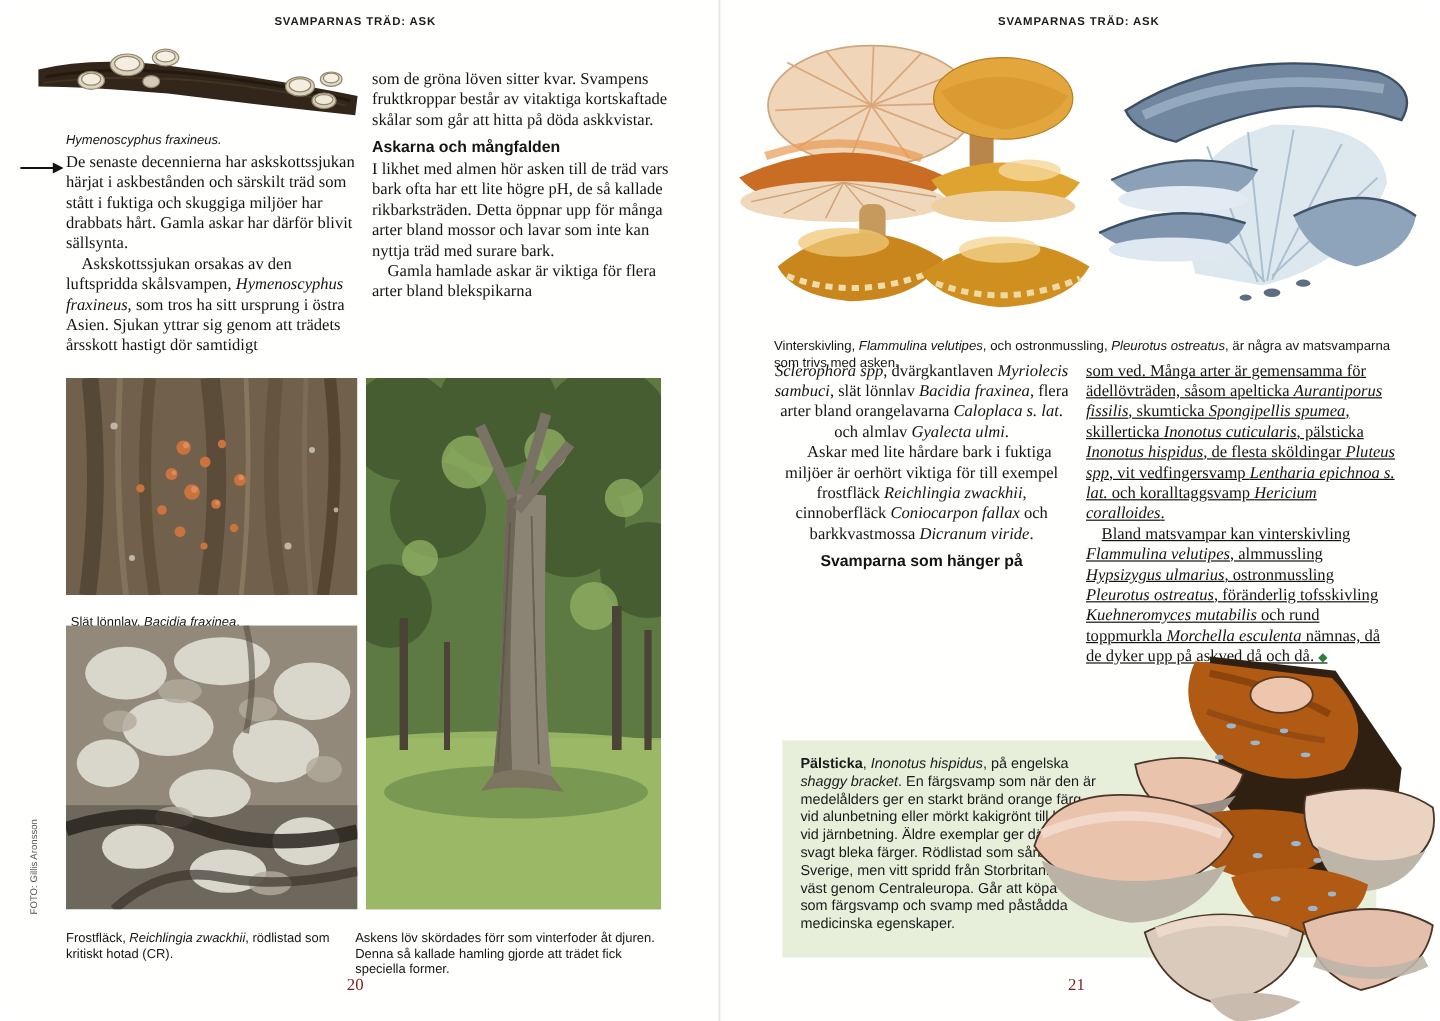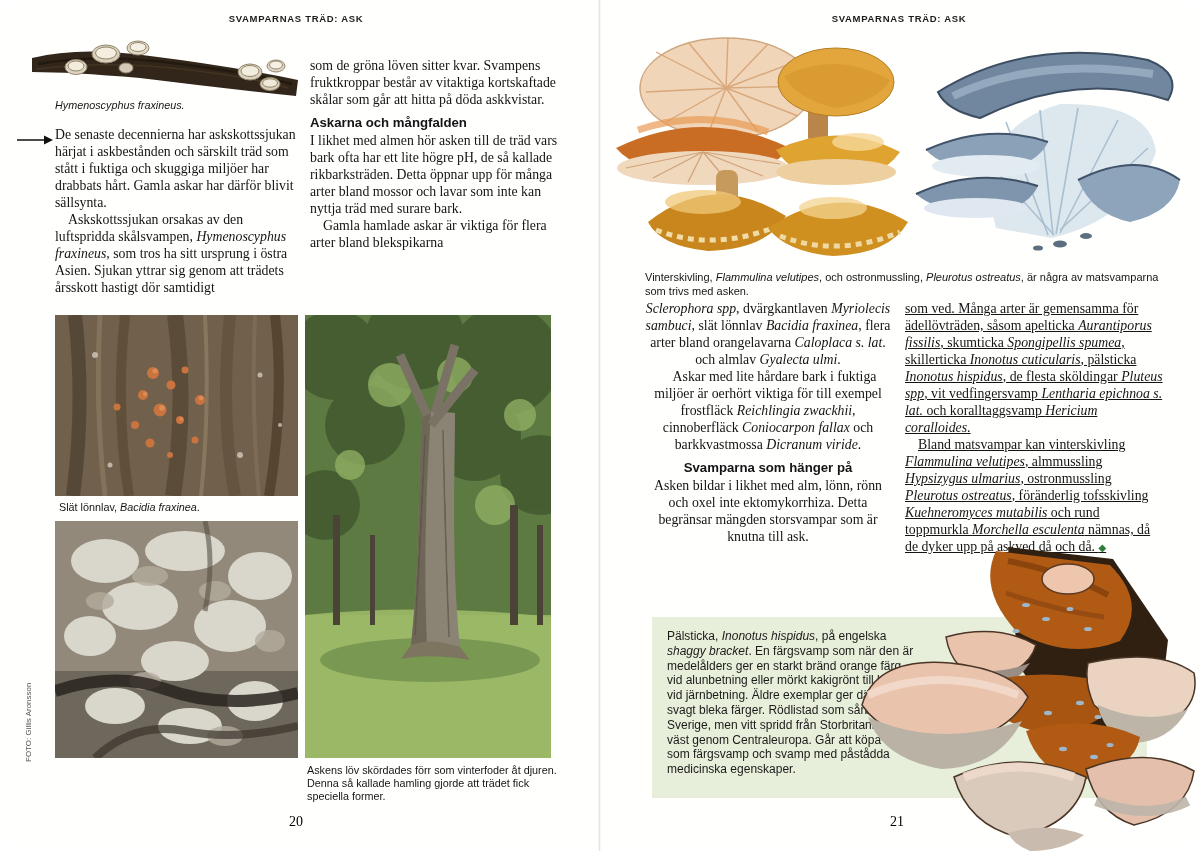--- a/index.html
+++ b/index.html
@@ -3,42 +3,42 @@
 <meta charset="utf-8">
 <style>
   html,body{margin:0;padding:0;background:#ffffff;}
   .spread{position:relative;width:1200px;height:851px;background:#fffffe;overflow:hidden;
           font-family:"Liberation Serif",serif;color:#141414;border-radius:30px;}
   .gutter{position:absolute;left:598px;top:0;width:3px;height:851px;
           background:linear-gradient(to right,rgba(0,0,0,0),rgba(0,0,0,.10),rgba(0,0,0,0));}
   .runhead{position:absolute;top:13px;font-family:"Liberation Sans",sans-serif;
            font-size:9.5px;font-weight:bold;letter-spacing:.7px;color:#1c1c1c;transform:translateX(-50%);}
   .rh-l{left:296px;} .rh-r{left:899px;}
-  .pnum{position:absolute;top:814px;font-size:14px;color:#000000;transform:translateX(-50%);}
+  .pnum{position:absolute;top:814px;font-size:14px;color:#7f1d1d;transform:translateX(-50%);}
   .pn-l{left:296px;} .pn-r{left:897px;}
 
   .col{position:absolute;font-size:13.8px;line-height:17px;}
   .col p{margin:0;}
   .col p.indent{text-indent:13px;}
   .col p.head{font-family:"Liberation Sans",sans-serif;font-weight:bold;font-size:13.2px;
               margin:7px 0 1px 0;line-height:16px;}
-  .it{font-style:italic;} .bd{font-weight:normal;margin-top:22px;}
+  .it{font-style:italic;} .bd{font-weight:bold;margin-top:22px;}
   .dia{color:#2e7d3a;font-size:10px;}
 
   .c-l1{left:55px;top:126px;width:248px;}
   .c-l2{left:310px;top:57px;width:250px;}
   .c-r1{left:645px;top:300px;width:246px;text-align:center;}
   .c-r2{left:905px;top:300px;width:258px;text-decoration:underline;}
 
   .cap{position:absolute;font-family:"Liberation Sans",sans-serif;font-size:10.8px;
-       line-height:13.2px;color:#151515;}
+       line-height:13.2px;color:#151515;margin-top:12px;}
   .branch-cap{left:55px;top:99px;width:240px;font-style:italic;}
   .cap1{left:59px;top:501px;width:243px;}
   .cap2{left:55px;top:764px;width:250px;}
-  .cap3{left:307px;top:764px;width:250px;}
+  .cap3{left:296px;top:764px;width:250px;}
   .cap-r{left:645px;top:270px;width:515px;font-size:11px;line-height:14px;}
 
   .credit{position:absolute;left:24px;top:762px;transform:rotate(-90deg);transform-origin:0 0;
           font-family:"Liberation Sans",sans-serif;font-size:8px;color:#555;white-space:nowrap;}
 
   .arrow{position:absolute;left:16px;top:133px;width:38px;height:14px;}
 
   .illo{position:absolute;}
   .branch-illo{left:30px;top:38px;width:272px;height:62px;}
   .shroom-illo{left:608px;top:30px;width:584px;height:228px;}
@@ -168,20 +168,21 @@
         <ellipse cx="45" cy="80" rx="14" ry="9"></ellipse>
           <ellipse cx="215" cy="120" rx="15" ry="11"></ellipse>
         <ellipse cx="90" cy="160" rx="16" ry="9"></ellipse>
           <ellipse cx="170" cy="215" rx="18" ry="10"></ellipse>
       </g>
       <path d="M0,170 Q60,150 110,168 Q170,190 243,172" stroke="#2a251f" stroke-width="12" fill="none" opacity=".85"></path>
       <path d="M40,237 Q80,200 130,210 Q180,220 243,205" stroke="#3a342c" stroke-width="8" fill="none" opacity=".7"></path>
       <path d="M150,0 Q160,40 150,90" stroke="#554e43" stroke-width="5" fill="none" opacity=".6"></path>
     </svg>
   </div>
+  <div class="cap cap2"><span class="">Frostfläck, </span><span class="it">Reichlingia zwackhii</span><span class="">, rödlistad som kritiskt hotad (CR).</span></div>
 
   <div class="photo p3">
     <svg width="246" height="443" viewBox="0 0 246 443">
       <rect width="246" height="443" fill="#5d7a42"></rect>
       <g fill="#42592f" opacity=".85">
         <circle cx="30" cy="40" r="45"></circle>
           <circle cx="110" cy="25" r="50"></circle>
           <circle cx="200" cy="45" r="55"></circle>
         <circle cx="60" cy="110" r="40"></circle>
           <circle cx="170" cy="120" r="46"></circle>
@@ -293,21 +294,20 @@
         </g>
       </g>
     </svg>
   </div>
   <div class="cap cap-r"><span class="">Vinterskivling, </span><span class="it">Flammulina velutipes</span><span class="">, och ostronmussling, </span><span class="it">Pleurotus ostreatus</span><span class="">, är några av matsvamparna som trivs med asken.</span></div>
 
   <div class="col c-r1">
       <p><span class="it">Sclerophora spp</span><span class="">, dvärgkantlaven </span><span class="it">Myriolecis sambuci</span><span class="">, slät lönnlav </span><span class="it">Bacidia fraxinea</span><span class="">, flera arter bland orangelavarna </span><span class="it">Caloplaca s. lat</span><span class="">. och almlav </span><span class="it">Gyalecta ulmi</span><span class="">.</span></p>
       <p class="indent"><span class="">Askar med lite hårdare bark i fuktiga miljöer är oerhört viktiga för till exempel frostfläck </span><span class="it">Reichlingia zwackhii</span><span class="">, cinnoberfläck </span><span class="it">Coniocarpon fallax</span><span class=""> och barkkvastmossa </span><span class="it">Dicranum viride</span><span class="">.</span></p>
       <p class="head"><span class="">Svamparna som hänger på</span></p>
-      <p><span class="">Asken bildar i likhet med alm, lönn, rönn och oxel inte ektomykorrhiza. Detta begränsar mängden storsvampar som är knutna till ask.</span></p>
     </div>
   <div class="col c-r2">
       <p><span class="">som ved. Många arter är gemensamma för ädellövträden, såsom apelticka </span><span class="it">Aurantiporus fissilis</span><span class="">, skumticka </span><span class="it">Spongipellis spumea</span><span class="">, skillerticka </span><span class="it">Inonotus cuticularis</span><span class="">, pälsticka </span><span class="it">Inonotus hispidus</span><span class="">, de flesta sköldingar </span><span class="it">Pluteus spp</span><span class="">, vit vedfingersvamp </span><span class="it">Lentharia epichnoa s. lat.</span><span class=""> och koralltaggsvamp </span><span class="it">Hericium coralloides</span><span class="">.</span></p>
       <p class="indent"><span class="">Bland matsvampar kan vinterskivling </span><span class="it">Flammulina velutipes</span><span class="">, almmussling </span><span class="it">Hypsizygus ulmarius</span><span class="">, ostronmussling </span><span class="it">Pleurotus ostreatus</span><span class="">, föränderlig tofsskivling </span><span class="it">Kuehneromyces mutabilis</span><span class=""> och rund toppmurkla </span><span class="it">Morchella esculenta</span><span class=""> nämnas, då de dyker upp på askved då och då. </span><span class="dia">◆</span></p>
     </div>
 
   <div class="infobox">
     <div class="ib-text"><span class="bd">Pälsticka</span><span class="">, </span><span class="it">Inonotus hispidus</span><span class="">, på engelska </span><span class="it">shaggy bracket</span><span class="">. En färgsvamp som när den är medelålders ger en starkt bränd orange färg vid alunbetning eller mörkt kakigrönt till brunt vid järnbetning. Äldre exemplar ger däremot svagt bleka färger. Rödlistad som sårbar (VU) i Sverige, men vitt spridd från Storbritannien i väst genom Centraleuropa. Går att köpa både som färgsvamp och svamp med påstådda medicinska egenskaper.</span></div>
   </div>
 

